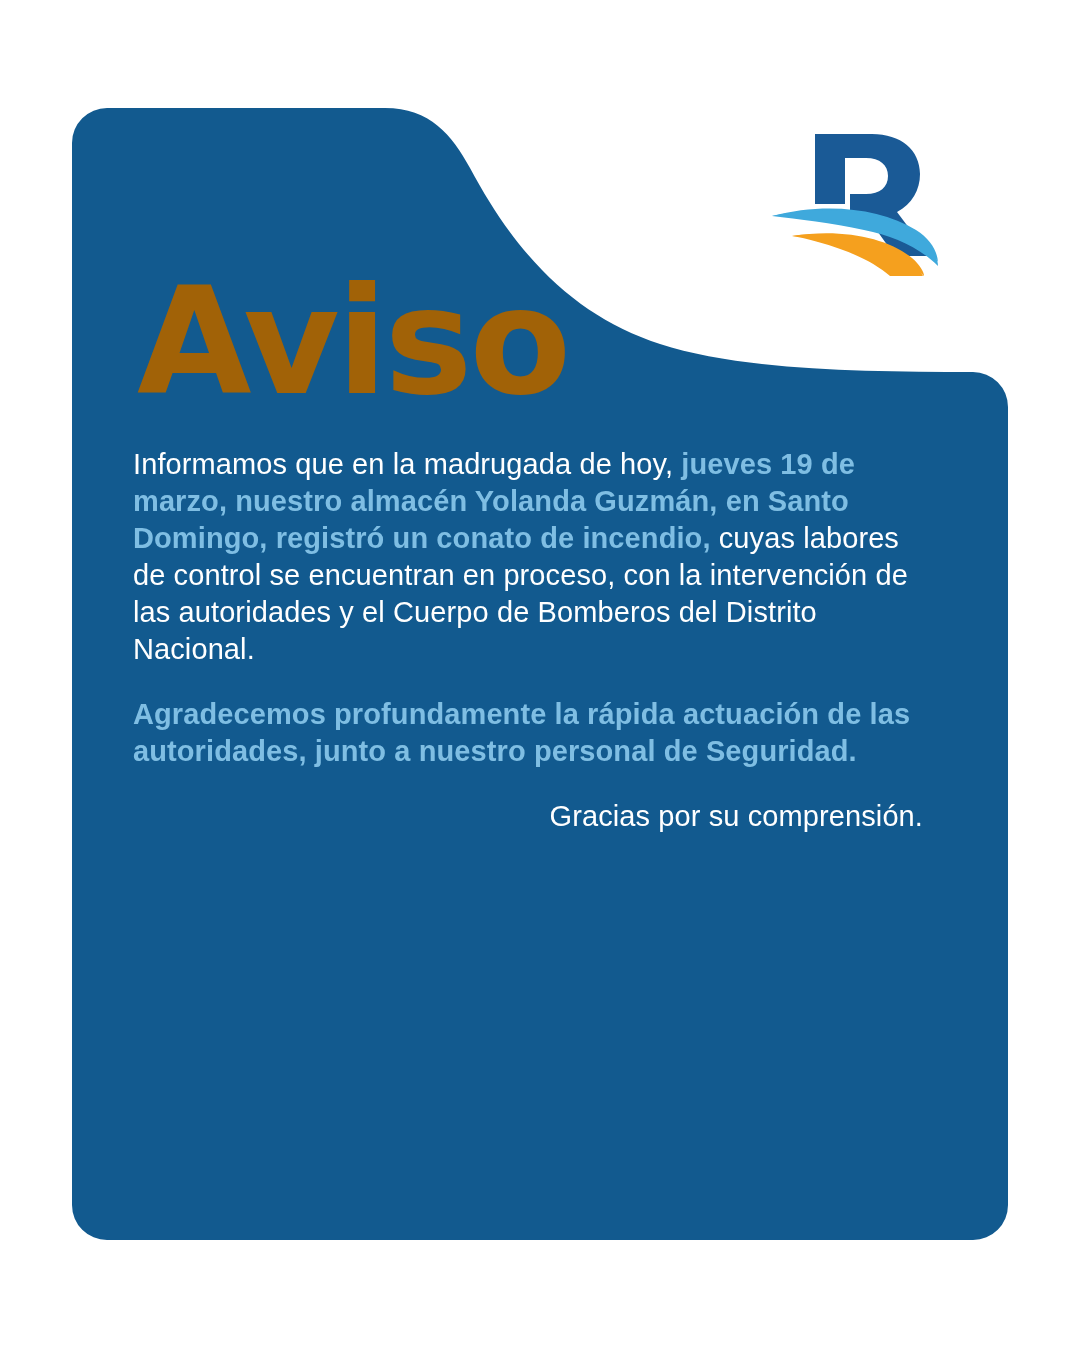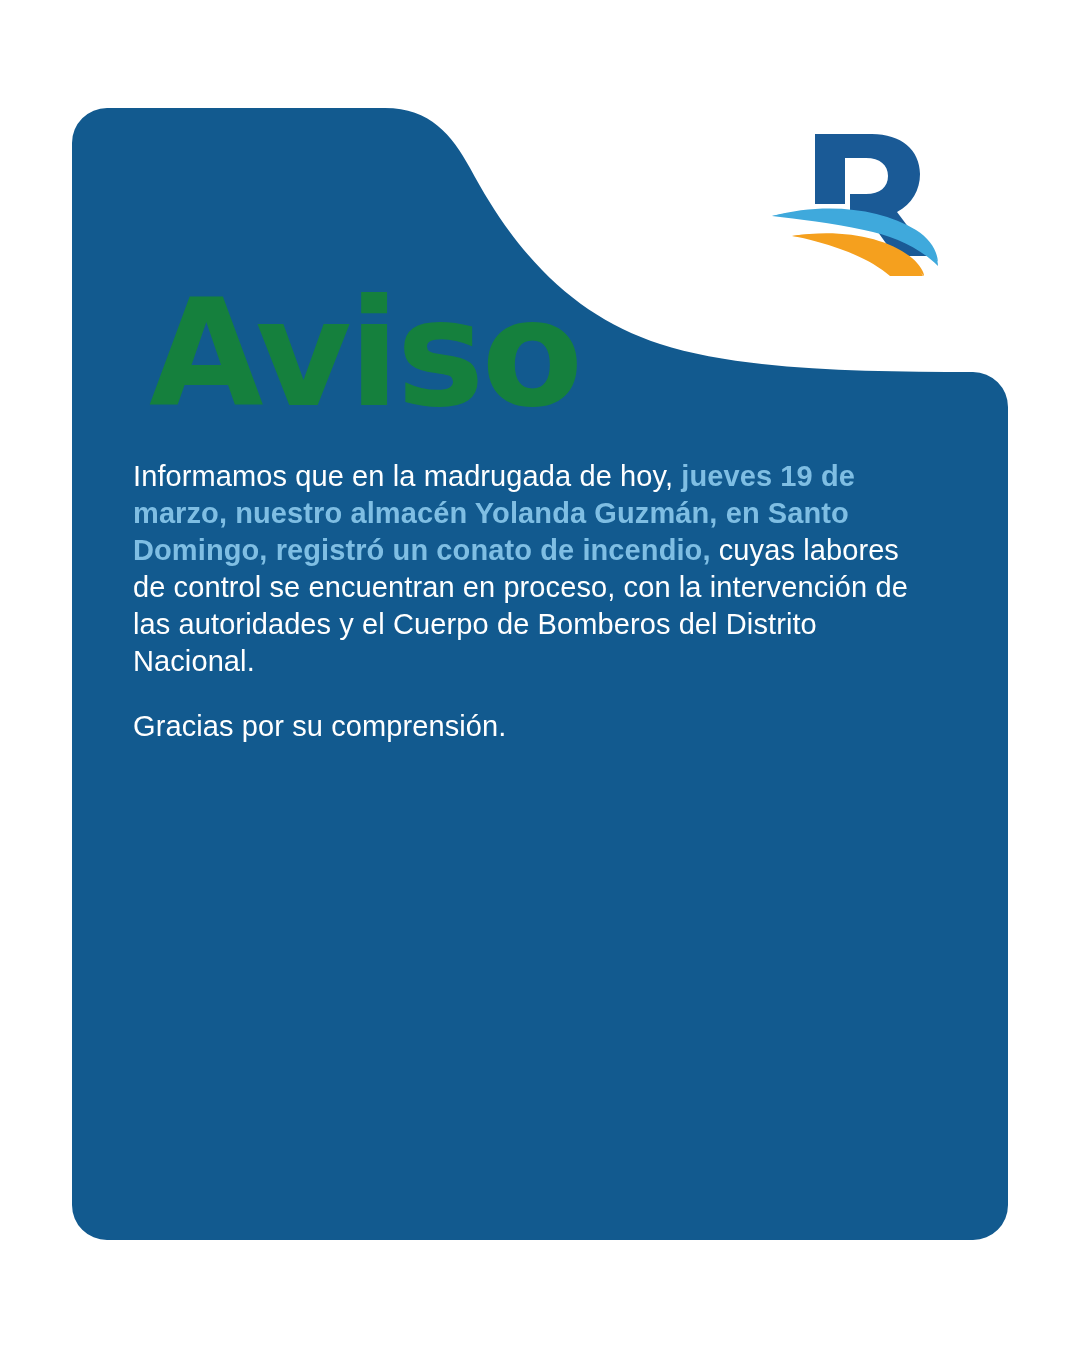--- a/index.html
+++ b/index.html
@@ -42,43 +42,43 @@
 
   
   .content {
     position: absolute;
     left: 133px;
     top: 270px;
     width: 800px;
   }
 
   .title {
-    margin: 16px;
+    margin: 4px;
     font-size: 148px;
     line-height: 0.93;
     font-weight: 700;
     letter-spacing: -3px;
-    color: #15803d;
+    color: #a16207;
     font-family: "DejaVu Sans", "Liberation Sans", sans-serif;
   }
 
   .body-block {
     margin-top: 34px;
     width: 790px;
   }
 
   .para {
     margin: 0 0 28px 0;
     font-size: 29px;
     line-height: 37px;
     color: #ffffff;
     font-weight: 400;
     letter-spacing: 0.1px;
   }
-  .para:last-child { margin-bottom: 11px; }
+  .para:last-child { margin-bottom: 11px; text-align: right; }
 
   .para.accent,
   .hl {
     color: #7fbee3;
     font-weight: 700;
   }
 
   .hl { font-weight: 700; }
 </style>
 </head>
@@ -149,20 +149,21 @@
 
   <div class="content">
 
     <h1 class="title">Aviso</h1>
 
     <div class="body-block">
 
       <p class="para"><span>Informamos que en la madrugada de hoy, </span><span class="hl">jueves 19 de marzo, nuestro almacén Yolanda Guzmán, en Santo Domingo, registró un conato de incendio,</span><span> cuyas labores de control se encuentran en proceso, con la intervención de las autoridades y el Cuerpo de Bomberos del Distrito Nacional.</span></p>
 
 
+      <p class="para accent">Agradecemos profundamente la rápida actuación de las autoridades, junto a nuestro personal de Seguridad.</p>
 
 
 
       <p class="para">Gracias por su comprensión.</p>
 
     </div>
   </div>
 </div>
 
 </body></html>

